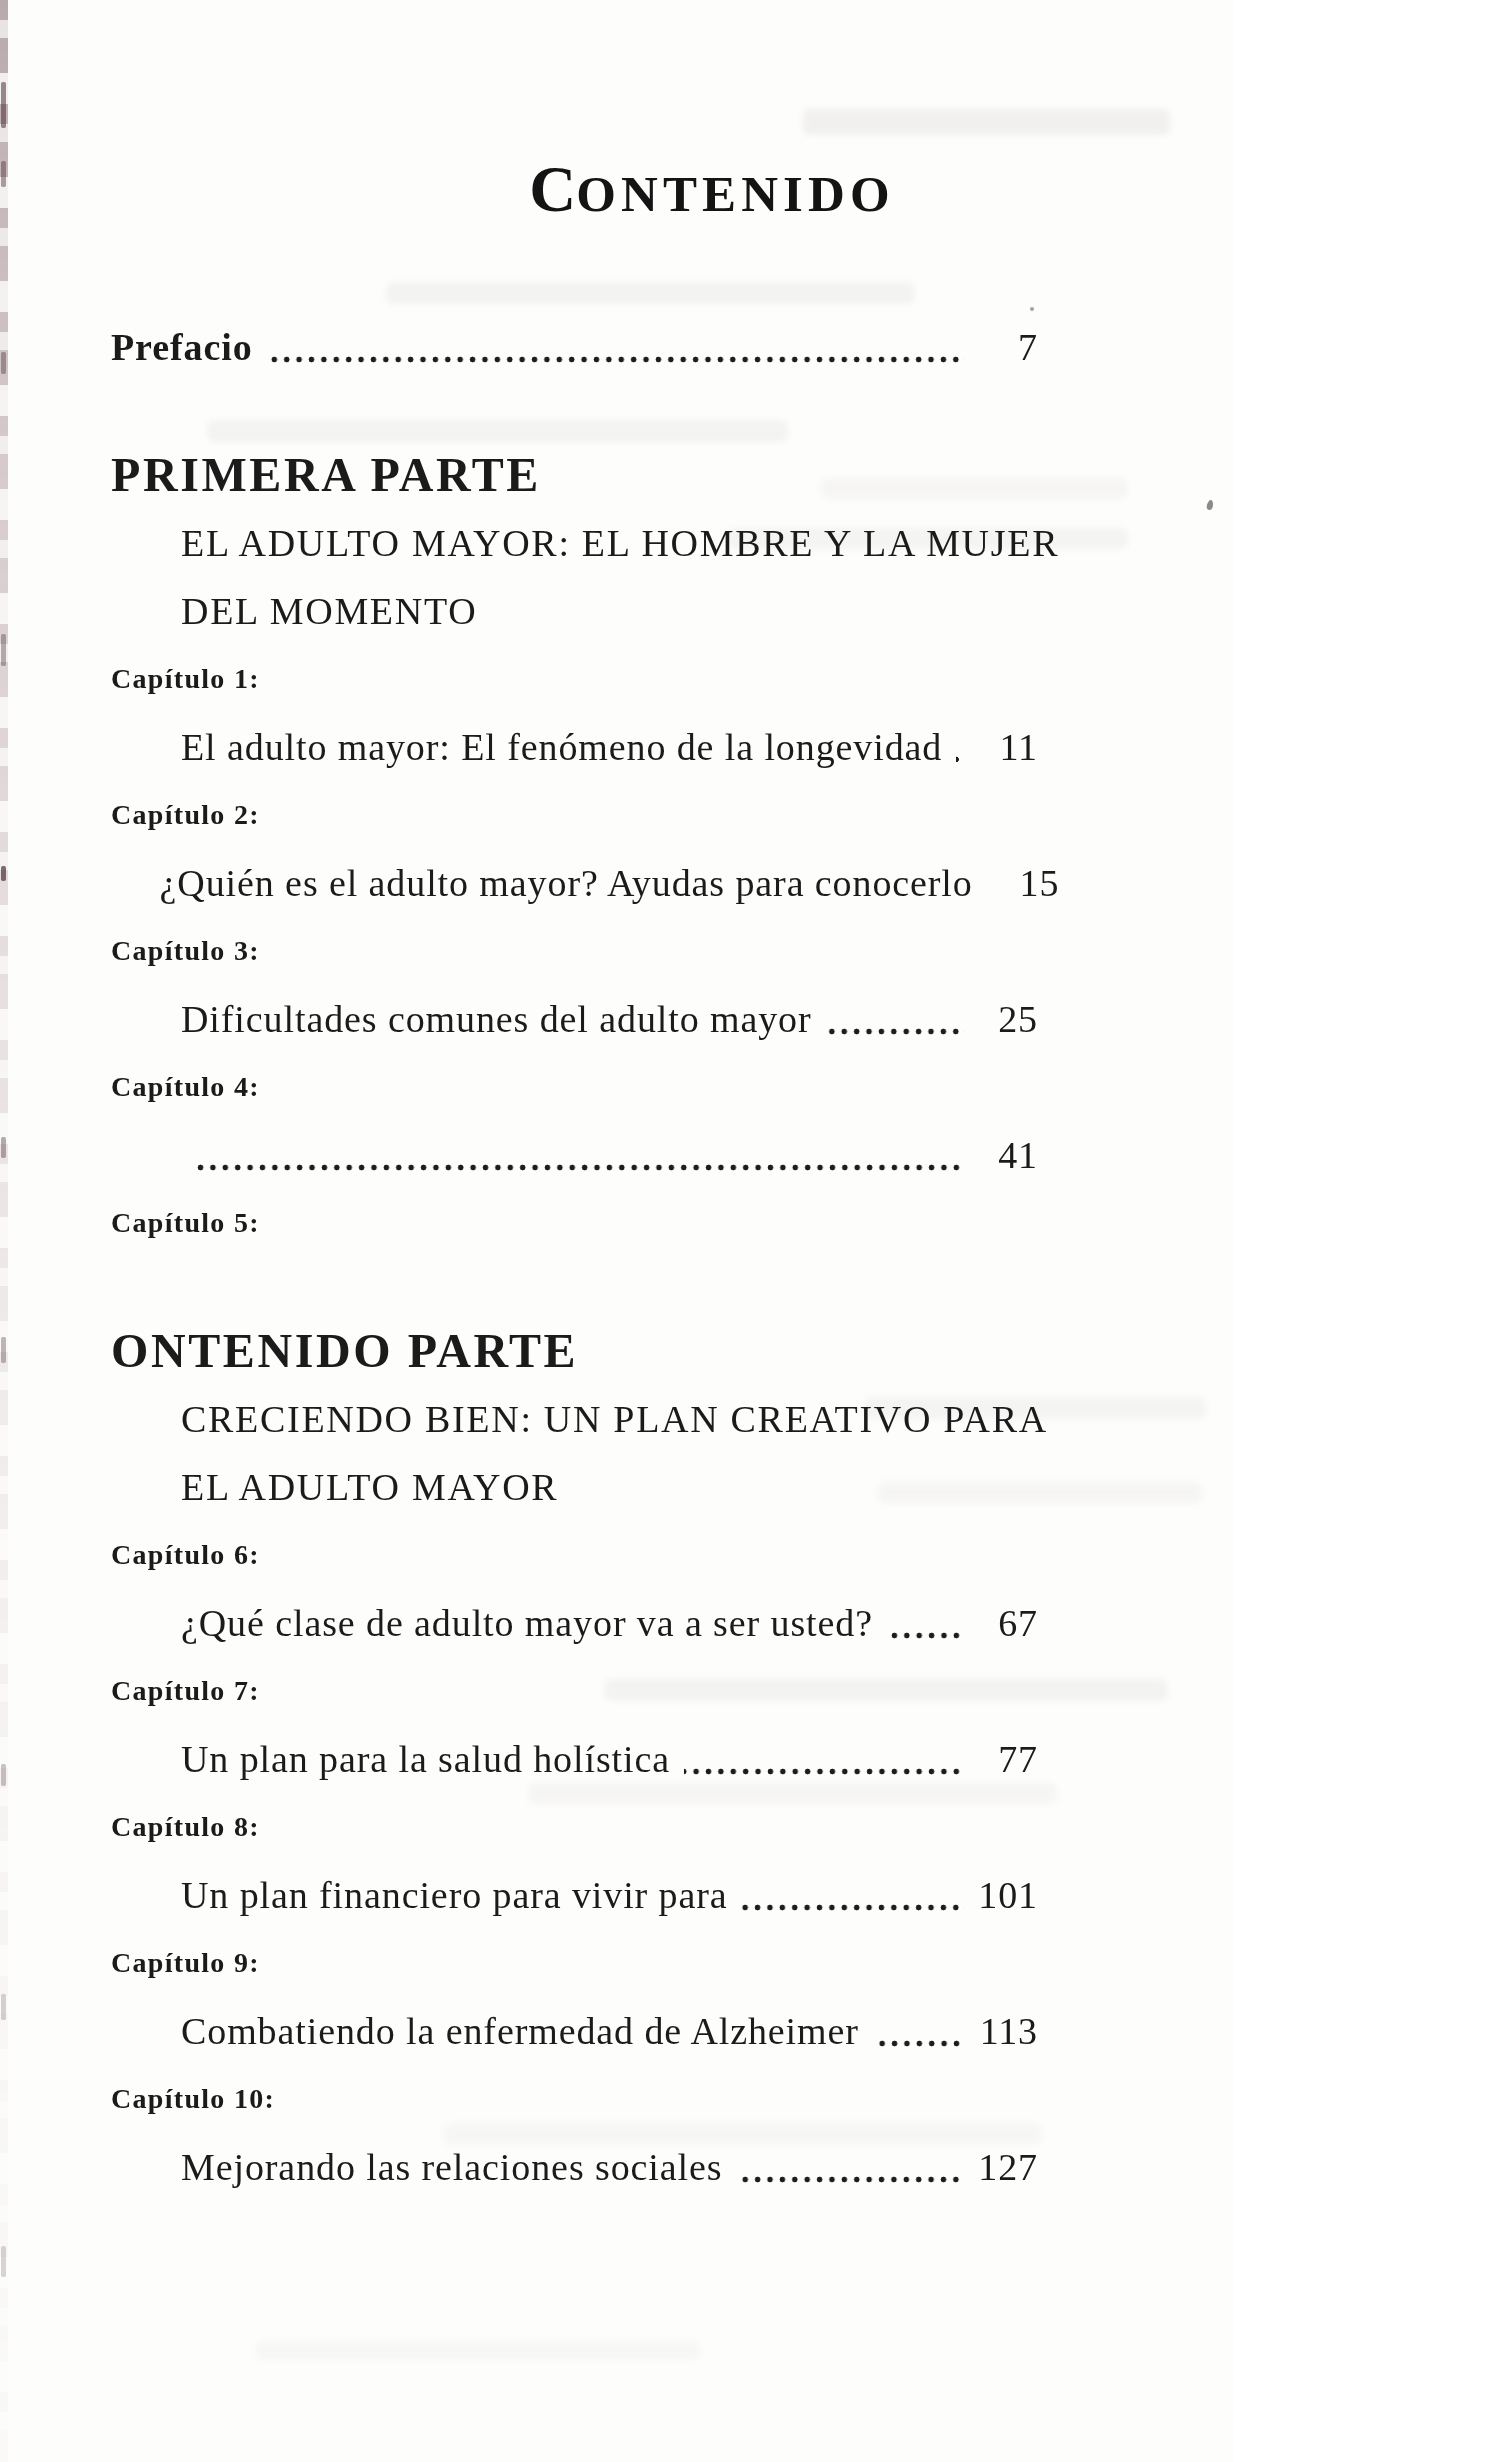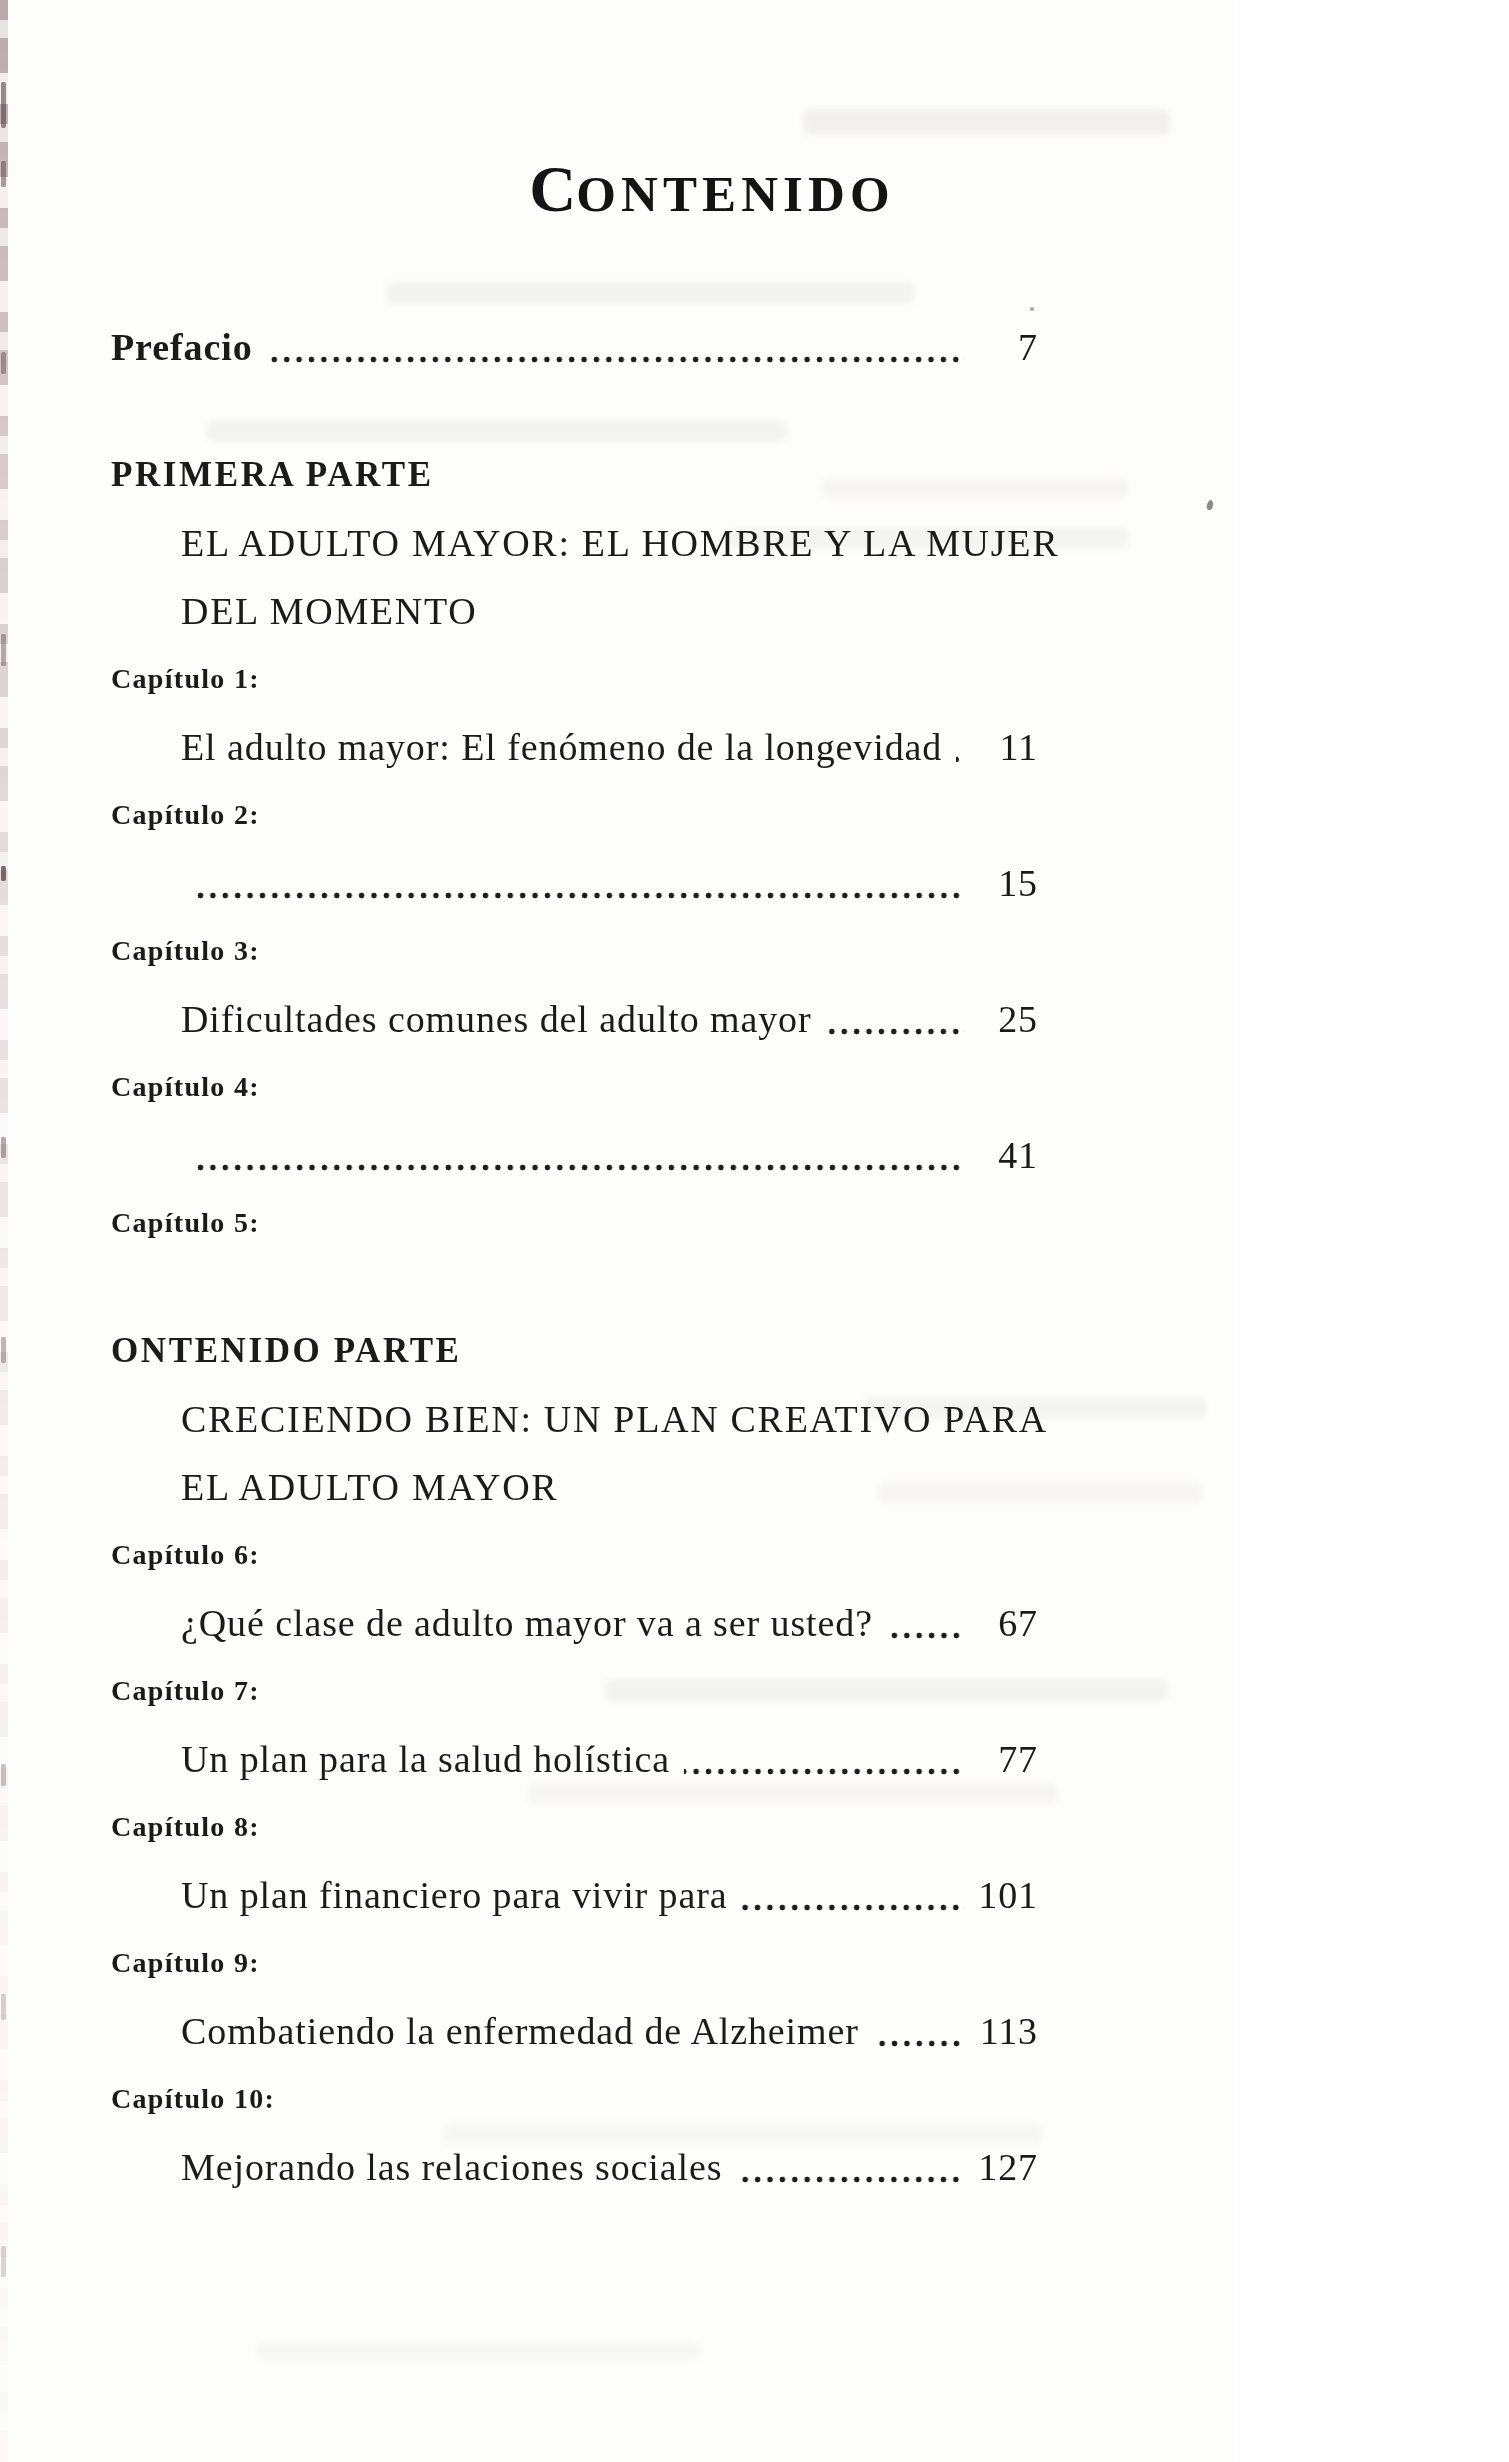--- a/index.html
+++ b/index.html
@@ -53,21 +53,21 @@
   
   .toc { margin: 91px 196px 0 111px; }
   .row {
     position: relative;
     line-height: 68px;
     font-size: 38px;
     letter-spacing: 0.9px;
     white-space: nowrap;
     justify-content: center;
   }
-  .row-part     { font-weight: 700; letter-spacing: 2.6px; font-size: 35px; }
+  .row-part     { font-weight: 700; letter-spacing: 2.6px; font-size: 48px; }
   .row-chapter  { font-weight: 700; letter-spacing: 1.3px; font-size: 28px; }
   .row-subtitle { letter-spacing: 1.7px; font-size: 38px; padding-left: 70px; }
   .row-entry    { display: flex; }
   .row-entry.indent { padding-left: 70px; }
   .row-entry.bold-label .entry-label { font-weight: 700; }
   .entry-label { flex: 0 0 auto; }
   .leader {
     flex: 1 1 auto;
     align-self: flex-end;
     height: 6.8px;
@@ -128,20 +128,21 @@
       <div class="row row-subtitle">EL ADULTO MAYOR: EL HOMBRE Y LA MUJER</div>
       <div class="row row-subtitle">DEL MOMENTO</div>
       <div class="row row-chapter">Capítulo 1:</div>
       <div class="row row-entry indent">
     <span class="entry-label">El adulto mayor: El fenómeno de la longevidad</span>
     <span class="leader"></span>
     <span class="page-number">11</span>
   </div>
       <div class="row row-chapter">Capítulo 2:</div>
       <div class="row row-entry indent">
+    <span class="entry-label">¿Quién es el adulto mayor? Ayudas para conocerlo</span>
     <span class="leader"></span>
     <span class="page-number">15</span>
   </div>
       <div class="row row-chapter">Capítulo 3:</div>
       <div class="row row-entry indent">
     <span class="entry-label">Dificultades comunes del adulto mayor</span>
     <span class="leader"></span>
     <span class="page-number">25</span>
   </div>
       <div class="row row-chapter">Capítulo 4:</div>

